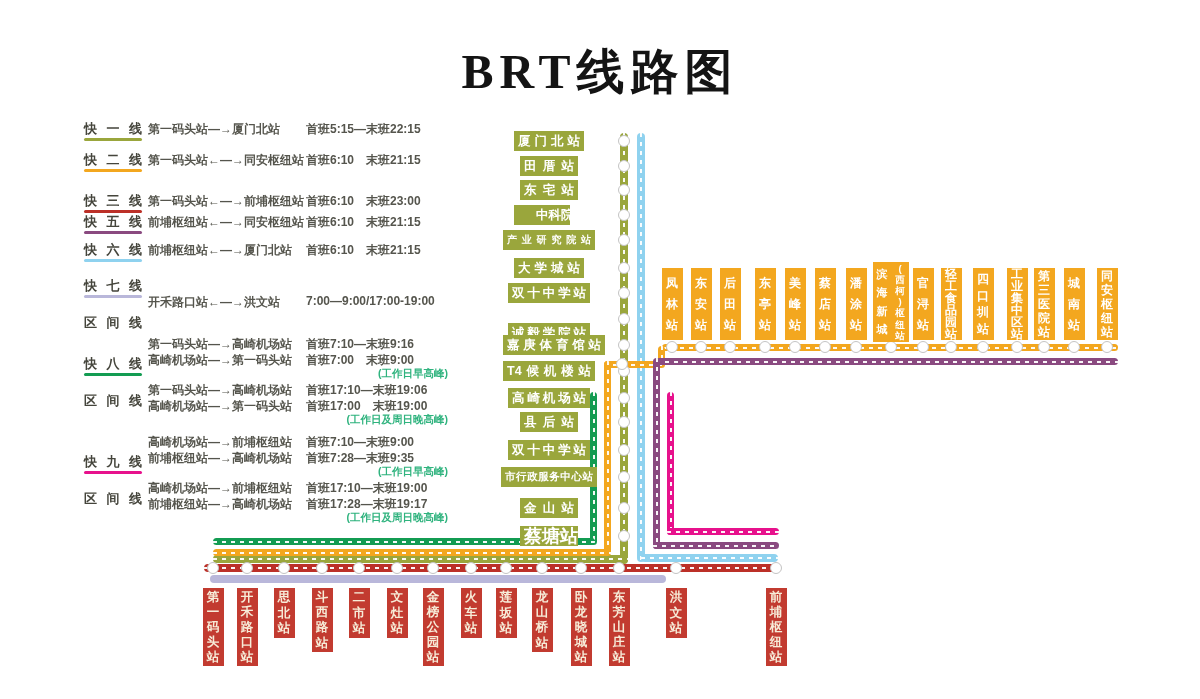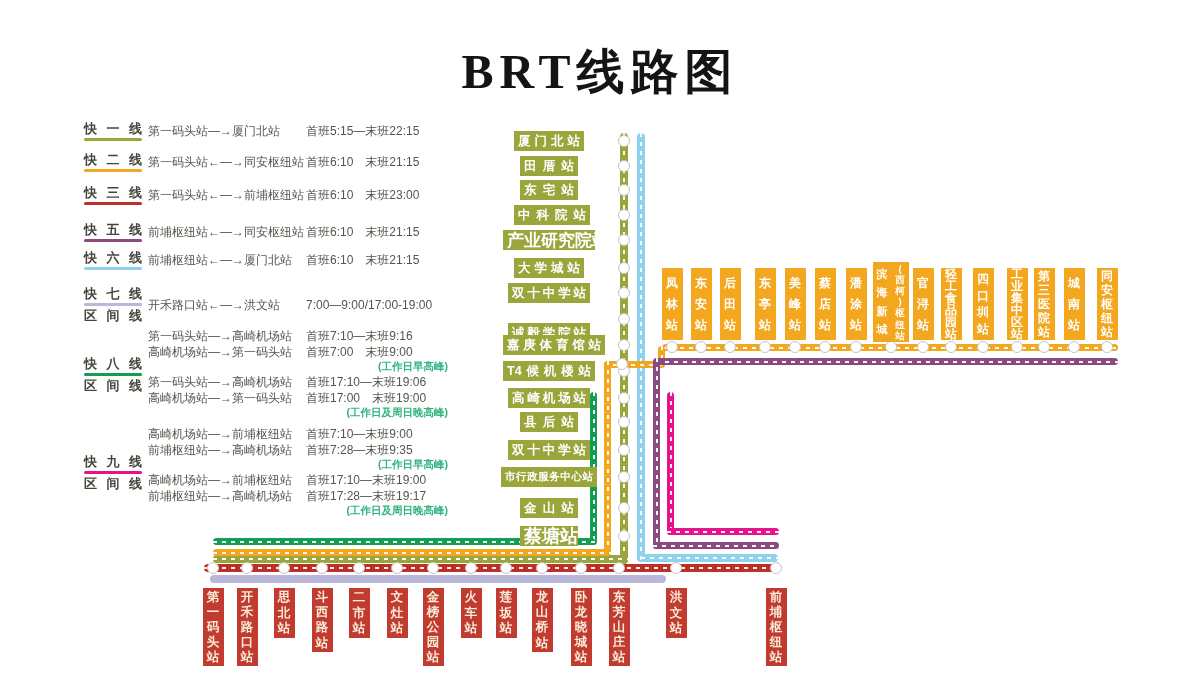--- a/index.html
+++ b/index.html
@@ -8,23 +8,23 @@
   .page{position:absolute;left:0;top:0;width:1200px;height:699px;background:#fff}
   .title{position:absolute;left:0;top:40px;width:1200px;text-align:center;
          font-family:"Liberation Serif","DejaVu Serif",serif;font-size:48px;font-weight:bold;
          letter-spacing:6px;color:#141414;white-space:nowrap}
   
   #legend{position:absolute;left:84px;top:121px;width:400px;color:#55554d}
   .lgroup{display:flex;align-items:center}
   .lg-label{width:58px;flex:none;font-weight:bold;font-size:13px;color:#45453c}
   .lg-l1,.lg-l2{text-align:justify;text-align-last:justify;text-justify:inter-character;line-height:14px}
   .lg-bar{height:3px;margin-top:2px;border-radius:2px}
-  .lg-l2{margin-top:3px}
+  .lg-l2{margin-top:18px}
   .lg-rows{flex:1;padding-left:6px}
-  .lg-row{display:flex;align-items:center;height:21px;font-size:12px;font-weight:normal;white-space:nowrap}
+  .lg-row{display:flex;align-items:flex-start;height:21px;font-size:12px;font-weight:bold;white-space:nowrap}
   .dense .lg-row{height:15.5px;font-size:12px}
   .lg-route{width:158px;flex:none}
   .lg-time{flex:none}
   .lg-note{width:300px;height:13px;line-height:12px;font-size:10.5px;font-weight:bold;
            color:#2fb37e;text-align:right;margin-bottom:2px}
   .map-note{position:absolute;left:98px;top:502px;font-size:13.5px;font-weight:bold;
             color:#e0544c;letter-spacing:.5px;white-space:nowrap}
   
   #map{position:absolute;left:0;top:0;width:1200px;height:699px}
   .line{position:absolute;border-radius:4px}
@@ -46,33 +46,33 @@
           <div class="lg-l1">快一线</div>
           <div class="lg-bar" style="background: rgb(154, 166, 60);"></div>
         </div>
         <div class="lg-rows">
           <div class="lg-row">
             <div class="lg-route">第一码头站—→厦门北站</div>
             <div class="lg-time">首班5:15—末班22:15</div>
           </div>
         </div>
       </div>
-      <div class="lgroup" style="margin-bottom: 12px;">
+      <div class="lgroup" style="margin-bottom: 20px;">
         <div class="lg-label">
           <div class="lg-l1">快二线</div>
           <div class="lg-bar" style="background: rgb(243, 167, 31);"></div>
         </div>
         <div class="lg-rows">
           <div class="lg-row">
             <div class="lg-route">第一码头站←—→同安枢纽站</div>
             <div class="lg-time">首班6:10　末班21:15</div>
           </div>
         </div>
       </div>
-      <div class="lgroup" style="margin-bottom: 16px;">
+      <div class="lgroup" style="margin-bottom: 0;">
         <div class="lg-label">
           <div class="lg-l1">快三线</div>
           <div class="lg-bar" style="background: rgb(188, 48, 40);"></div>
         </div>
         <div class="lg-rows">
           <div class="lg-row">
             <div class="lg-route">第一码头站←—→前埔枢纽站</div>
             <div class="lg-time">首班6:10　末班23:00</div>
           </div>
         </div>
@@ -236,24 +236,24 @@
       <div class="dot" style="left: 770px; top: 562px;"></div>
       <div class="nbox" style="left: 514px; top: 131px; width: 70px; background: rgb(154, 166, 60); font-size: 12.5px;">
         <span>厦门北站</span>
       </div>
       <div class="nbox" style="left: 520px; top: 156px; width: 58px; background: rgb(154, 166, 60); font-size: 12.5px;">
         <span>田厝站</span>
       </div>
       <div class="nbox" style="left: 520px; top: 180px; width: 58px; background: rgb(154, 166, 60); font-size: 12.5px;">
         <span>东宅站</span>
       </div>
-      <div class="nbox" style="left: 514px; top: 205px; width: 76px; background: rgb(154, 166, 60); font-size: 12.5px;">
+      <div class="nbox" style="left: 514px; top: 205px; width: 56px; background: rgb(154, 166, 60); font-size: 12.5px; padding-left: 18px;">
         <span>中科院站</span>
       </div>
-      <div class="nbox" style="left: 503px; top: 230px; width: 92px; background: rgb(154, 166, 60); font-size: 17px;">
+      <div class="nbox" style="left: 503px; top: 230px; width: 92px; background: rgb(154, 166, 60); font-size: 10px;">
         <span>产业研究院站</span>
       </div>
       <div class="nbox" style="left: 514px; top: 258px; width: 70px; background: rgb(154, 166, 60); font-size: 12.5px;">
         <span>大学城站</span>
       </div>
       <div class="nbox" style="left: 508px; top: 283px; width: 82px; background: rgb(154, 166, 60); font-size: 12.5px;">
         <span>双十中学站</span>
       </div>
       <div class="nbox" style="left: 508px; top: 323px; width: 82px; background: rgb(154, 166, 60); font-size: 12.5px; justify-content: center;">
         <span>诚毅学院站</span>

